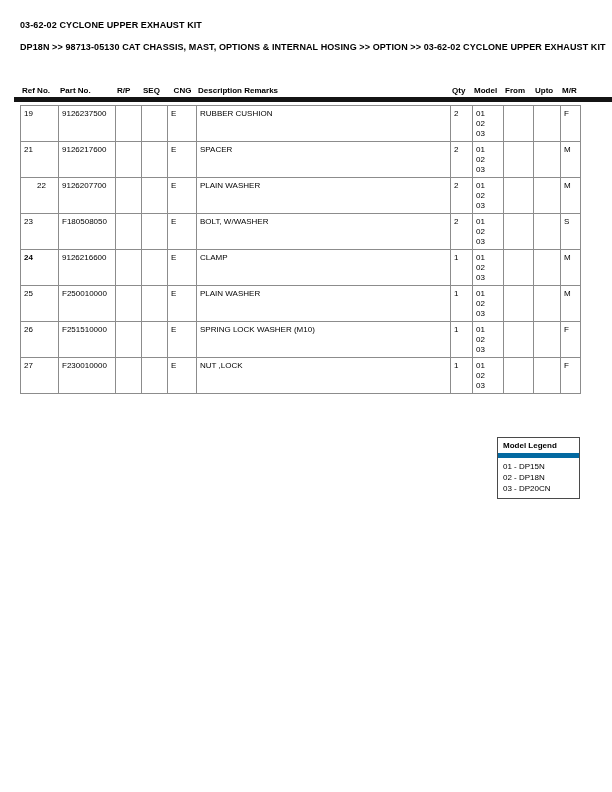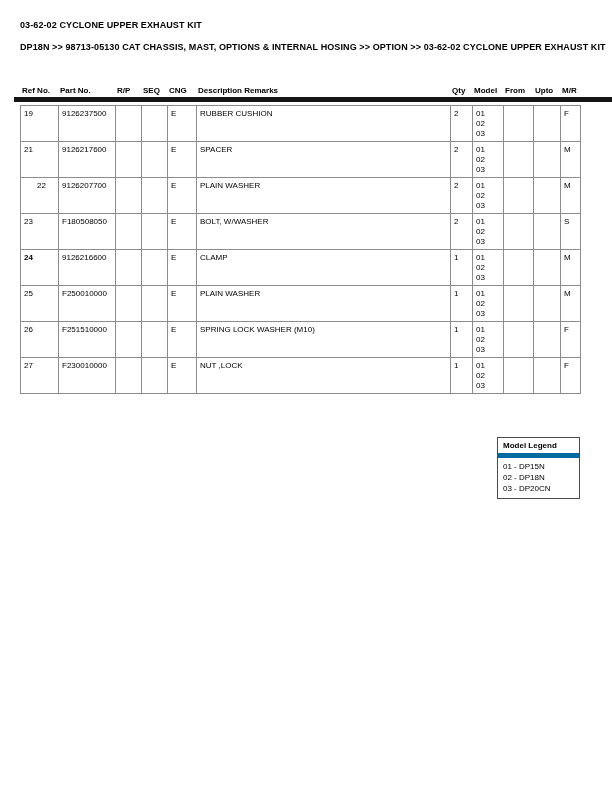--- a/index.html
+++ b/index.html
@@ -102,21 +102,21 @@
 
 <div class="page-title">03-62-02 CYCLONE UPPER EXHAUST KIT</div>
 
 <div class="breadcrumb">DP18N &gt;&gt; 98713-05130 CAT CHASSIS, MAST, OPTIONS &amp; INTERNAL HOSING &gt;&gt; OPTION &gt;&gt; 03-62-02 CYCLONE UPPER EXHAUST KIT</div>
 
 <div class="header-row" id="header-row">
     <div class="hcell" style="width: 38px;">Ref No.</div>
     <div class="hcell" style="width: 57px;">Part No.</div>
     <div class="hcell" style="width: 26px;">R/P</div>
     <div class="hcell" style="width: 26px;">SEQ</div>
-    <div class="hcell" style="width: 29px;">CNG</div>
+    <div class="hcell" style="width: 29px; text-align: center;">CNG</div>
     <div class="hcell" style="width: 254px;">Description Remarks</div>
     <div class="hcell" style="width: 22px;">Qty</div>
     <div class="hcell" style="width: 31px;">Model</div>
     <div class="hcell" style="width: 30px;">From</div>
     <div class="hcell" style="width: 27px;">Upto</div>
     <div class="hcell" style="width: 20px;">M/R</div>
   </div>
 
 <div class="header-bar"></div>
 

